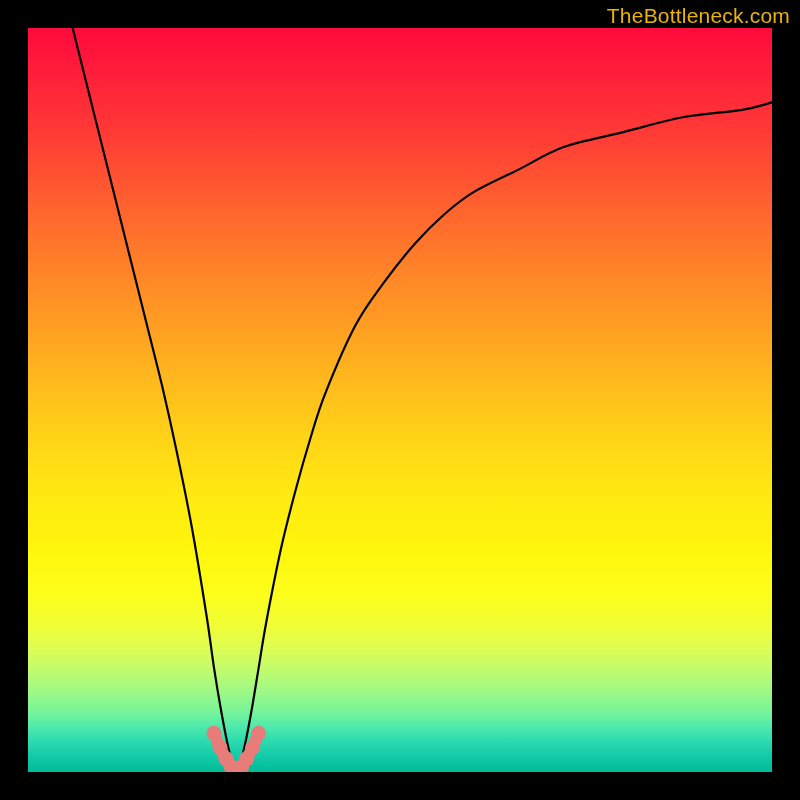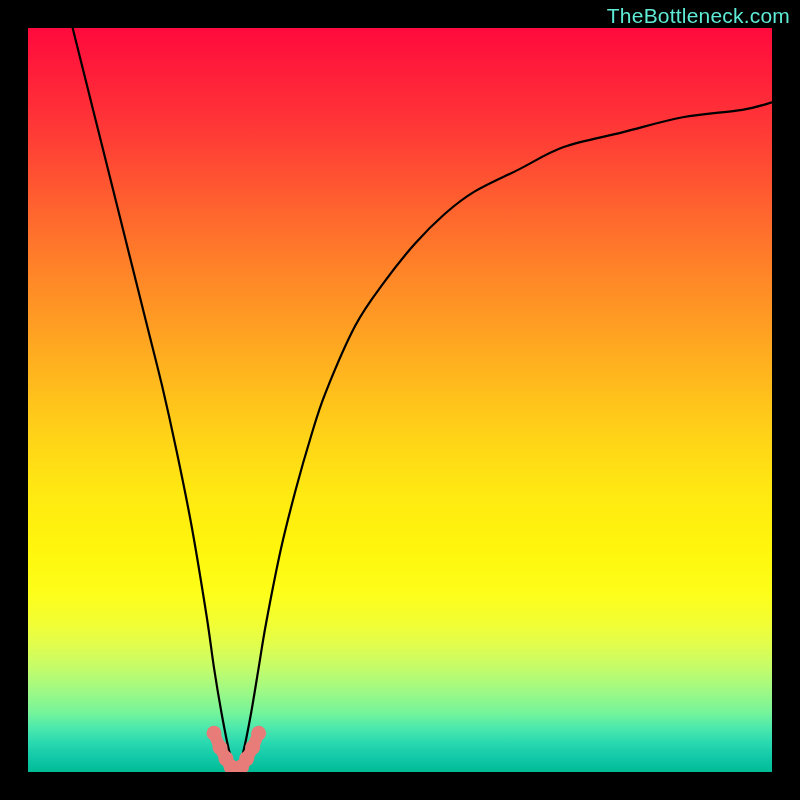--- a/index.html
+++ b/index.html
@@ -50,21 +50,21 @@
       #4de9ac 94%,
       #2ad9b0 96%,
       #12c9a8 98%,
       #00bb96 100%
     );
   }
   .watermark {
     position: absolute;
     top: 4px;
     right: 10px;
-    color: #5eead4;
+    color: #eab308;
     font-size: 21px;
     letter-spacing: 0.2px;
     font-weight: 400;
   }
   svg.curve {
     position: absolute;
     inset: 0;
     width: 100%;
     height: 100%;
   }

